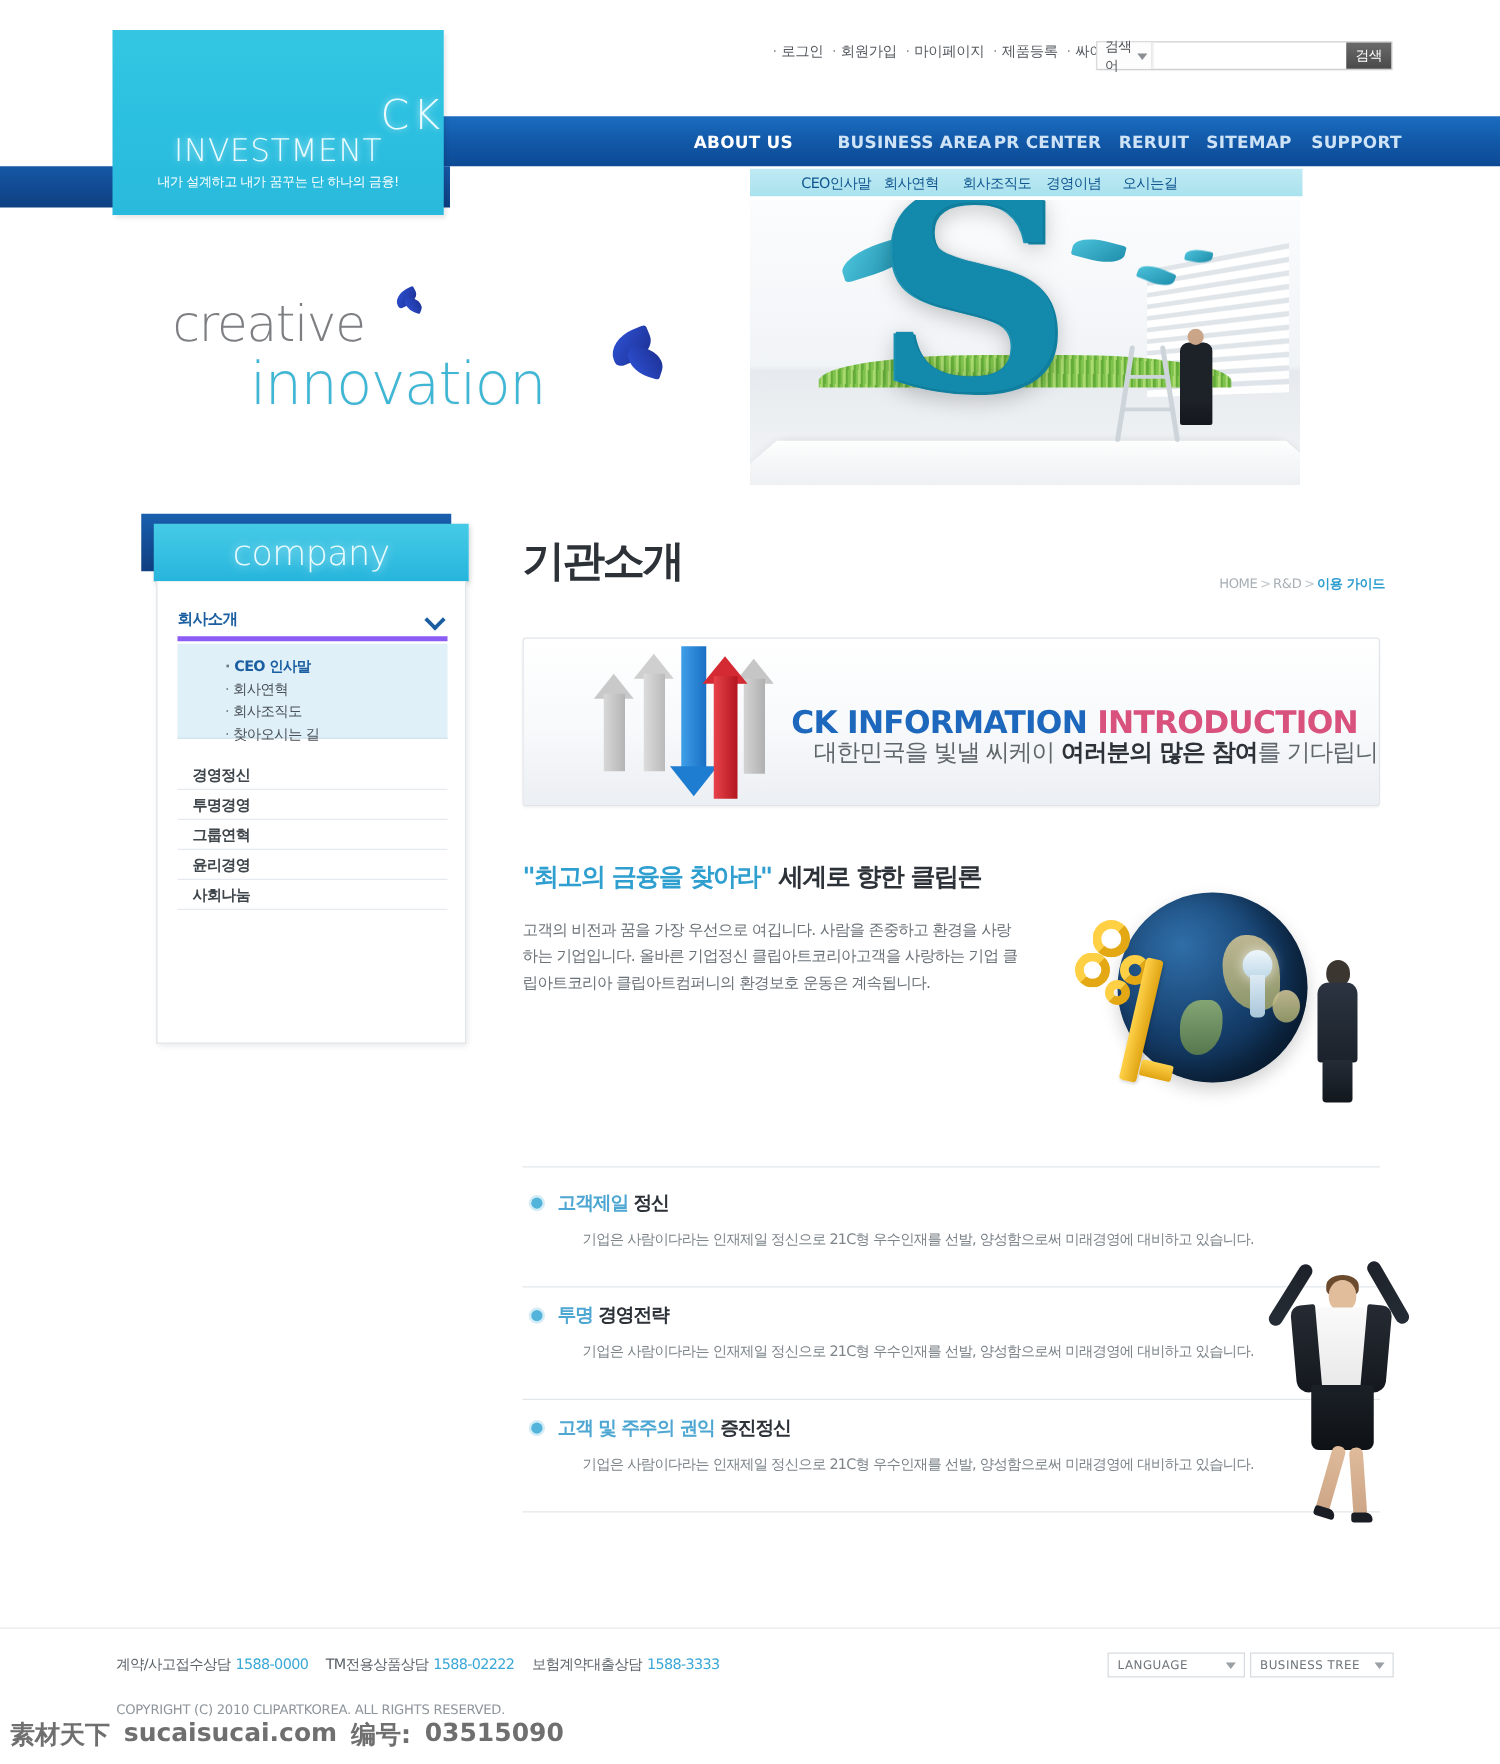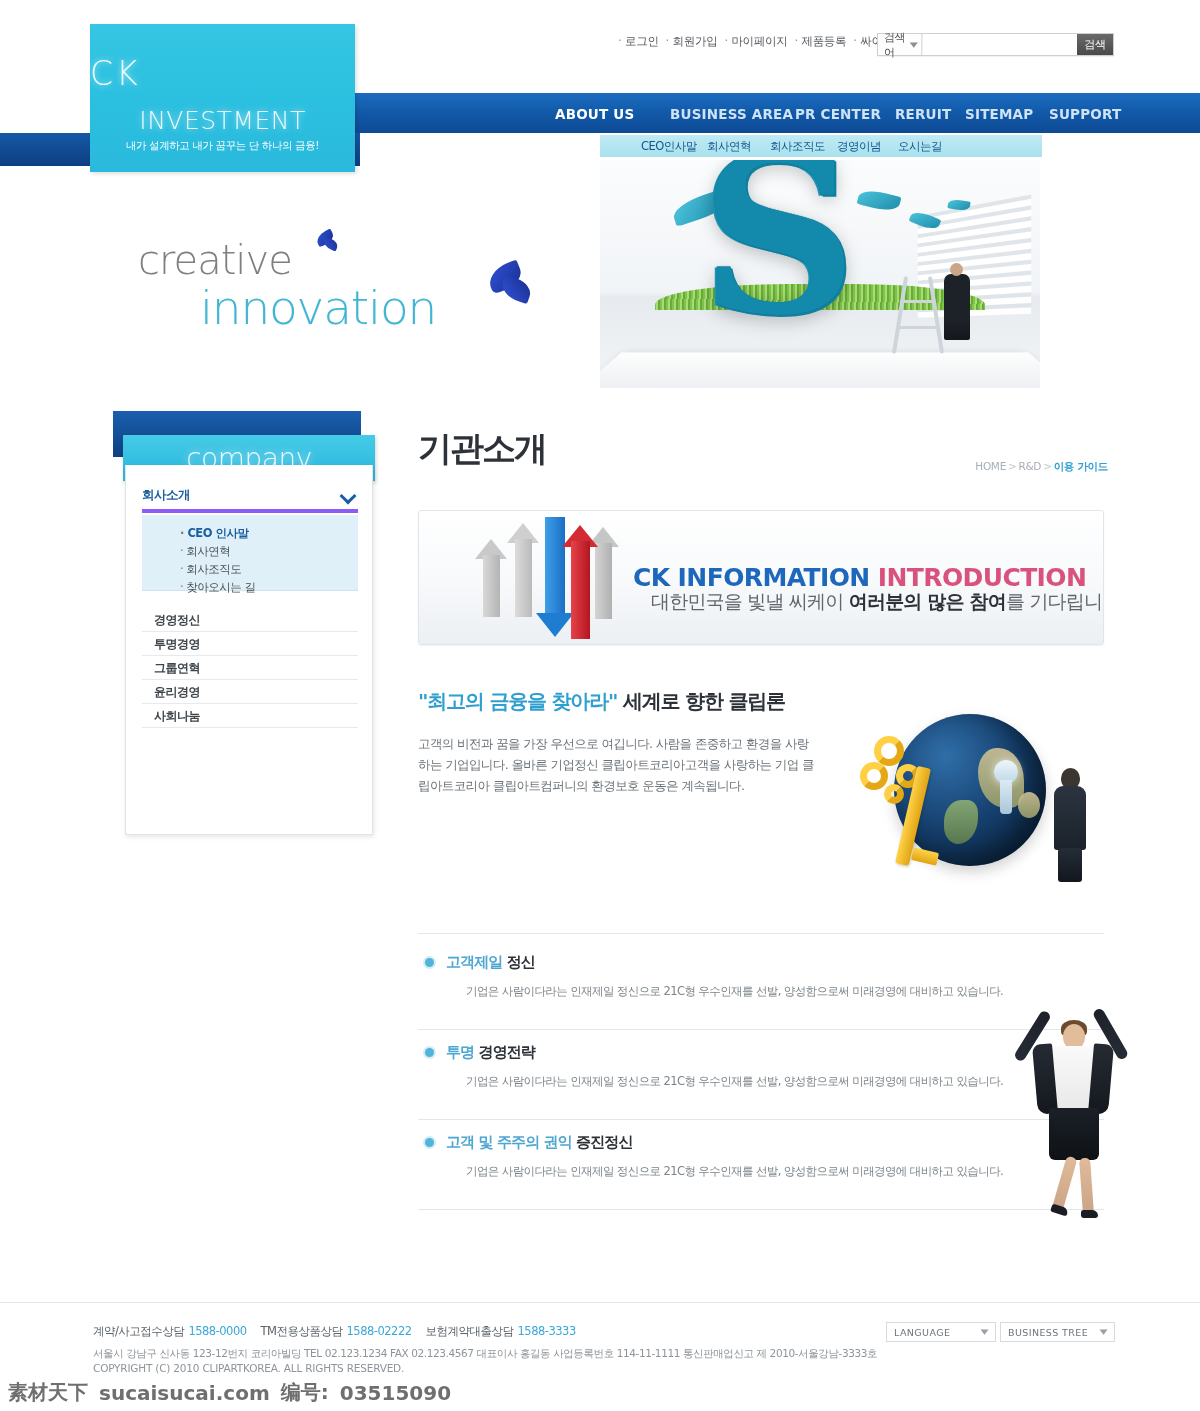--- a/index.html
+++ b/index.html
@@ -78,21 +78,21 @@
   }
   .sub0{left:41px;} .sub1{left:107px;} .sub2{left:170px;} .sub3{left:237px;} .sub4{left:298px;}
 
   
   .logo {
     position:absolute; left:90px; top:24px; width:265px; height:148px;
     background:linear-gradient(180deg,#34c6e2 0%,#2cc0e0 50%,#29b9dc 100%);
     box-shadow:2px 2px 4px rgba(0,0,0,.12);
   }
   .logo-ck {
-    position:absolute; top:30px; left:0; width:100%; text-align:left;
+    position:absolute; top:48px; left:0; width:100%; text-align:right;
     font-size:33px; color:#eafbff; letter-spacing:3px; font-weight:300;
     text-shadow:0 0 6px rgba(255,255,255,.7);
   }
   .logo-inv {
     position:absolute; top:82px; left:0; width:100%; text-align:center;
     font-size:25px; color:#eafbff; letter-spacing:0.5px; font-weight:300;
     text-shadow:0 0 6px rgba(255,255,255,.7);
   }
   .logo-tag {
     position:absolute; top:115px; left:0; width:100%; text-align:center;
@@ -184,21 +184,21 @@
   .bfly2 .wing:nth-child(1){ width:34px; height:24px; transform:rotate(-22deg); }
   .bfly2 .wing:nth-child(2){ width:30px; height:21px; left:13px; top:14px; transform:rotate(18deg) scaleY(-1); }
 
   
   .sidebar { position:absolute; left:113px; top:411px; width:262px; height:420px; }
   .sb-shadow {
     position:absolute; left:0; top:0; width:248px; height:46px;
     background:linear-gradient(#1a5fae,#0f3f80);
   }
   .sb-head {
-    position:absolute; left:10px; top:24px; width:252px; height:46px;
+    position:absolute; left:10px; top:8px; width:252px; height:46px;
     background:linear-gradient(180deg,#45cbe6 0%,#27b5dd 100%);
     box-shadow:1px 2px 4px rgba(0,0,0,.18);
   }
   .sb-head span {
     position:absolute; left:0; top:7px; width:100%; text-align:center;
     font-size:28px; color:#e9fbff; font-weight:300; letter-spacing:-0.5px;
     text-shadow:0 0 8px rgba(255,255,255,.8);
   }
   .sb-body {
     position:absolute; left:12px; top:54px; width:248px; height:370px;
@@ -425,21 +425,21 @@
     position:absolute; top:20px; height:20px; border:1px solid #d7dbdf; background:#fff;
     display:flex; align-items:center; justify-content:space-between; padding:0 7px;
     font-size:9.5px; color:#6e757b; letter-spacing:0.4px; cursor:pointer;
   }
   .f-sel1 { left:886px; width:110px; }
   .f-sel2 { left:1000px; width:115px; }
   .f-sel .c { font-size:7px; color:#9aa0a6; transform:scaleX(1.5); }
 
   .watermark {
     position:absolute; left:0; top:1374px; width:1200px; height:37px;
-    display:flex; align-items:center; padding-left:8px; gap:11px;
+    display:flex; align-items:flex-start; padding-left:8px; gap:11px;
     font-size:20px; color:#6f6f6f; font-weight:bold;
     font-family:"DejaVu Sans","Liberation Sans",sans-serif;
   }
 </style>
 </head>
 <body>
 
 <div class="topbar">
   <div class="util">
     <a>로그인</a>
@@ -656,21 +656,20 @@
   </div>
 </div>
 
 <div class="footline"></div>
 <div class="footer">
 
   <div class="f-tel">
     <span>계약/사고접수상담</span><span class="num">1588-0000</span><span>TM전용상품상담</span><span class="num">1588-02222</span><span>보험계약대출상담</span><span class="num">1588-3333</span>
   </div>
 
-  <div class="f-addr">서울시 강남구 신사동 123-12번지 코리아빌딩  TEL 02.123.1234   FAX 02.123.4567  대표이사 홍길동 사업등록번호 114-11-1111 통신판매업신고 제 2010-서울강남-3333호</div>
   <div class="f-copy">COPYRIGHT (C) 2010 CLIPARTKOREA. ALL RIGHTS RESERVED.</div>
 
   <div class="f-sel f-sel1">
     <span>LANGUAGE</span>
     <span class="c">▼</span>
   </div>
   <div class="f-sel f-sel2">
     <span>BUSINESS TREE</span>
     <span class="c">▼</span>
   </div>

